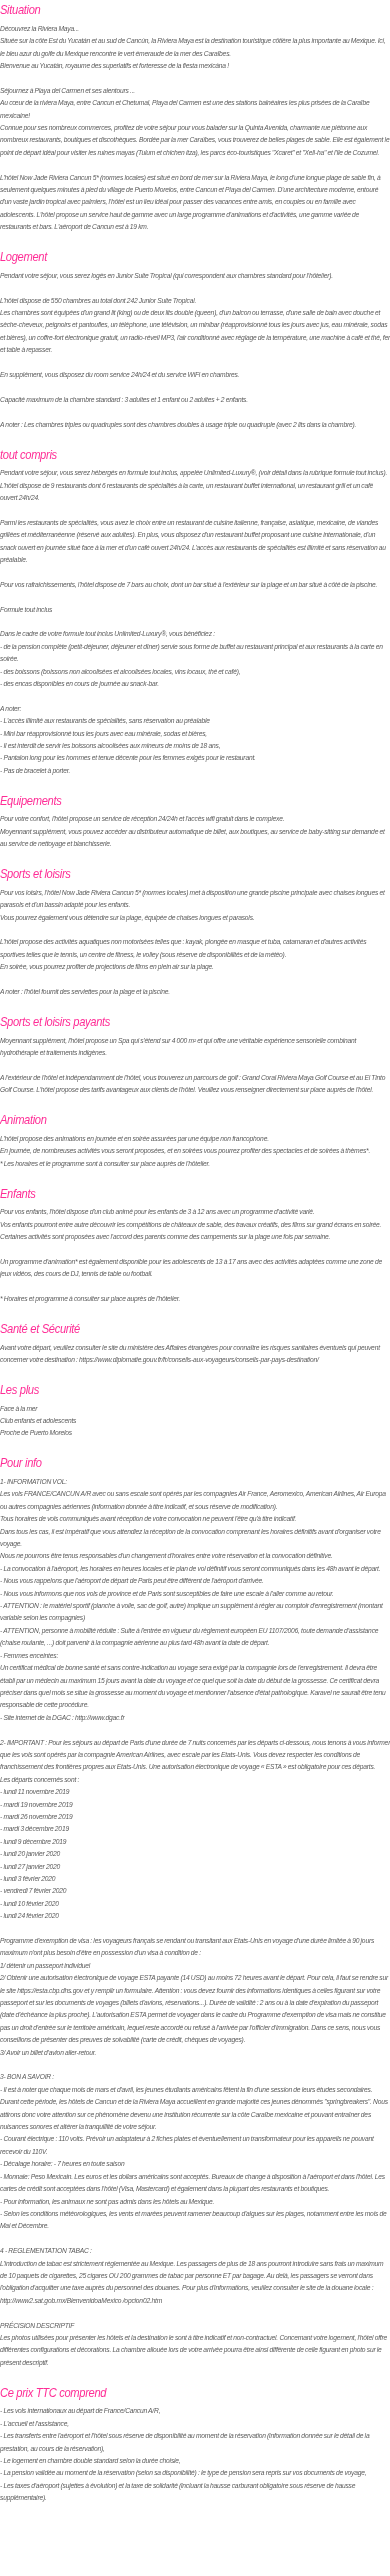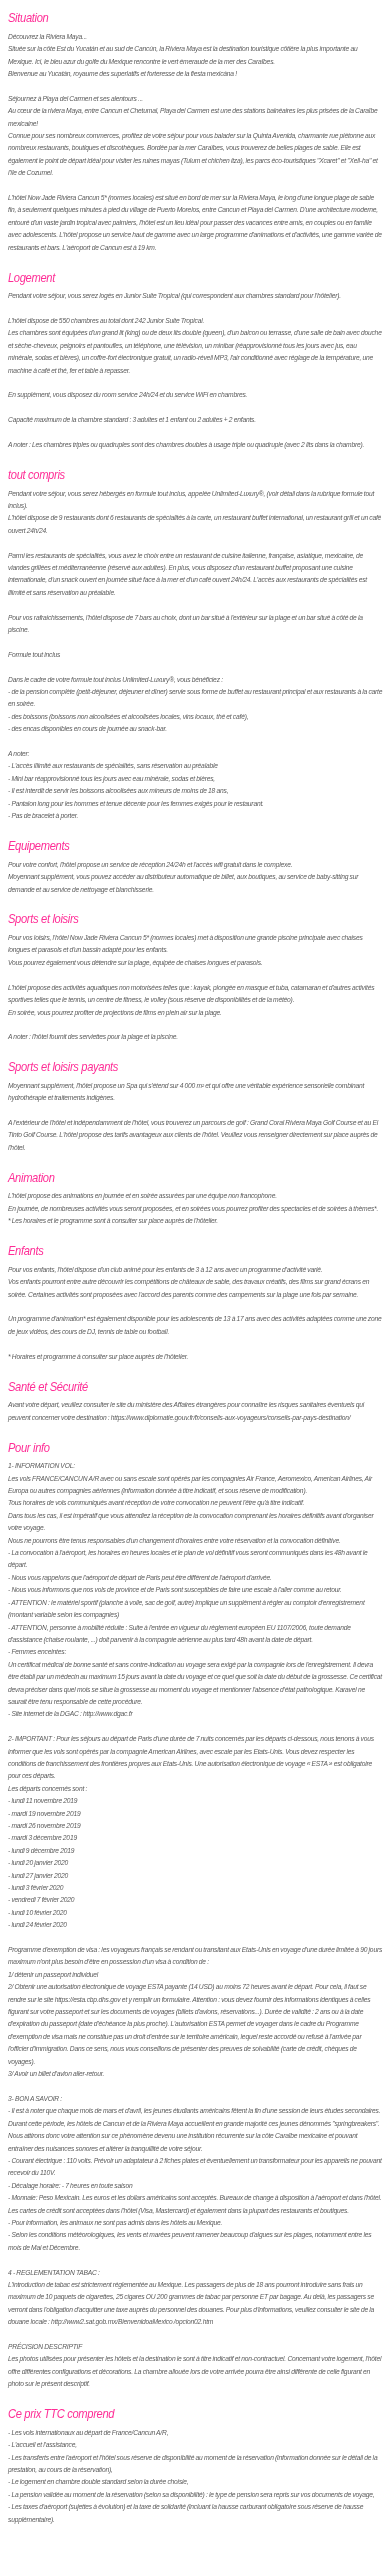--- a/index.html
+++ b/index.html
@@ -1,21 +1,21 @@
 <!DOCTYPE html>
 <html style="font-size:8.2px"><head>
   <meta charset="utf-8">
   <style>
     html, body { margin: 0; padding: 0; background: #ffffff; }
     body {
       width: 391px;
       font-family: "Liberation Sans", "DejaVu Sans", sans-serif;
       color: #555555;
     }
-    .doc { width: 391px; padding: 8px; box-sizing: border-box; }
+    .doc { width: 391px; padding: 0; box-sizing: border-box; }
     .section { margin: 0; }
     .section-title {
       font-family: "Liberation Sans", sans-serif;
       font-style: italic;
       font-weight: normal;
       color: #ff2d96;
       font-size: 13px;
       letter-spacing: -0.4px;
       line-height: 15.5px;
       margin: 0 0 5.2px 0;
@@ -70,20 +70,24 @@
     </section>
     <section class="section">
       <h2 class="section-title">Enfants</h2>
       <div class="body-text"><span class="line">Pour vos enfants, l'hôtel dispose d'un club animé pour les enfants de 3 à 12 ans avec un programme d'activité varié.</span><span class="line">Vos enfants pourront entre autre découvrir les compétitions de châteaux de sable, des travaux créatifs, des films sur grand écrans en soirée. Certaines activités sont proposées avec l'accord des parents comme des campements sur la plage une fois par semaine.</span><span class="blank"></span><span class="line">Un programme d'animation* est également disponible pour les adolescents de 13 à 17 ans avec des activités adaptées comme une zone de jeux vidéos, des cours de DJ, tennis de table ou football.</span><span class="blank"></span><span class="line">* Horaires et programme à consulter sur place auprès de l'hôtelier.</span></div>
     </section>
     <section class="section">
       <h2 class="section-title">Santé et Sécurité</h2>
       <div class="body-text"><span class="line">Avant votre départ, veuillez consulter le site du ministère des Affaires étrangères pour connaître les risques sanitaires éventuels qui peuvent concerner votre destination : https://www.diplomatie.gouv.fr/fr/conseils-aux-voyageurs/conseils-par-pays-destination/</span></div>
     </section>
     <section class="section">
+      <h2 class="section-title">Les plus</h2>
+      <div class="body-text"><span class="line">Face à la mer</span><span class="line">Club enfants et adolescents</span><span class="line">Proche de Puerto Morelos</span></div>
+    </section>
+    <section class="section">
       <h2 class="section-title">Pour info</h2>
       <div class="body-text"><span class="line">1- INFORMATION VOL:</span><span class="line">Les vols FRANCE/CANCUN A/R avec ou sans escale sont opérés par les compagnies Air France, Aeromexico, American Airlines, Air Europa ou autres compagnies aériennes (information donnée à titre indicatif, et sous réserve de modification).</span><span class="line">Tous horaires de vols communiqués avant réception de votre convocation ne peuvent l'être qu'à titre indicatif.</span><span class="line">Dans tous les cas, il est impératif que vous attendiez la réception de la convocation comprenant les horaires définitifs avant d'organiser votre voyage.</span><span class="line">Nous ne pourrons être tenus responsables d'un changement d'horaires entre votre réservation et la convocation définitive.</span><span class="line">- La convocation à l'aéroport, les horaires en heures locales et le plan de vol définitif vous seront communiqués dans les 48h avant le départ.</span><span class="line">- Nous vous rappelons que l'aéroport de départ de Paris peut être différent de l'aéroport d'arrivée.</span><span class="line">- Nous vous informons que nos vols de province et de Paris sont susceptibles de faire une escale à l'aller comme au retour.</span><span class="line">- ATTENTION : le matériel sportif (planche à voile, sac de golf, autre) implique un supplément à régler au comptoir d'enregistrement (montant variable selon les compagnies)</span><span class="line">- ATTENTION, personne à mobilité réduite : Suite à l'entrée en vigueur du règlement européen EU 1107/2006, toute demande d'assistance (chaise roulante, ...) doit parvenir à la compagnie aérienne au plus tard 48h avant la date de départ.</span><span class="line">- Femmes enceintes:</span><span class="line">Un certificat médical de bonne santé et sans contre-indication au voyage sera exigé par la compagnie lors de l'enregistrement. Il devra être établi par un médecin au maximum 15 jours avant la date du voyage et ce quel que soit la date du début de la grossesse. Ce certificat devra préciser dans quel mois se situe la grossesse au moment du voyage et mentionner l'absence d'état pathologique. Karavel ne saurait être tenu responsable de cette procédure.</span><span class="line">- Site internet de la DGAC : http://www.dgac.fr</span><span class="blank"></span><span class="line">2- IMPORTANT : Pour les séjours au départ de Paris d'une durée de 7 nuits concernés par les départs ci-dessous, nous tenons à vous informer que les vols sont opérés par la compagnie American Airlines, avec escale par les Etats-Unis. Vous devez respecter les conditions de franchissement des frontières propres aux Etats-Unis. Une autorisation électronique de voyage « ESTA » est obligatoire pour ces départs.</span><span class="line">Les départs concernés sont :</span><span class="line">- lundi 11 novembre 2019</span><span class="line">- mardi 19 novembre 2019</span><span class="line">- mardi 26 novembre 2019</span><span class="line">- mardi 3 décembre 2019</span><span class="line">- lundi 9 décembre 2019</span><span class="line">- lundi 20 janvier 2020</span><span class="line">- lundi 27 janvier 2020</span><span class="line">- lundi 3 février 2020</span><span class="line">- vendredi 7 février 2020</span><span class="line">- lundi 10 février 2020</span><span class="line">- lundi 24 février 2020</span><span class="blank"></span><span class="line">Programme d'exemption de visa : les voyageurs français se rendant ou transitant aux Etats-Unis en voyage d'une durée limitée à 90 jours maximum n'ont plus besoin d'être en possession d'un visa à condition de :</span><span class="line">1/ détenir un passeport individuel</span><span class="line">2/ Obtenir une autorisation électronique de voyage ESTA payante (14 USD) au moins 72 heures avant le départ. Pour cela, il faut se rendre sur le site https://esta.cbp.dhs.gov et y remplir un formulaire. Attention : vous devez fournir des informations identiques à celles figurant sur votre passeport et sur les documents de voyages (billets d'avions, réservations...). Durée de validité : 2 ans ou à la date d'expiration du passeport (date d'échéance la plus proche). L'autorisation ESTA permet de voyager dans le cadre du Programme d'exemption de visa mais ne constitue pas un droit d'entrée sur le territoire américain, lequel reste accordé ou refusé à l'arrivée par l'officier d'immigration. Dans ce sens, nous vous conseillons de présenter des preuves de solvabilité (carte de crédit, chèques de voyages).</span><span class="line">3/ Avoir un billet d'avion aller-retour.</span><span class="blank"></span><span class="line">3- BON A SAVOIR :</span><span class="line">- Il est à noter que chaque mois de mars et d'avril, les jeunes étudiants américains fêtent la fin d'une session de leurs études secondaires. Durant cette période, les hôtels de Cancun et de la Riviera Maya accueillent en grande majorité ces jeunes dénommés "springbreakers". Nous attirons donc votre attention sur ce phénomène devenu une institution récurrente sur la côte Caraïbe mexicaine et pouvant entraîner des nuisances sonores et altérer la tranquillité de votre séjour.</span><span class="line">- Courant électrique : 110 volts. Prévoir un adaptateur à 2 fiches plates et éventuellement un transformateur pour les appareils ne pouvant recevoir du 110V.</span><span class="line">- Décalage horaire: - 7 heures en toute saison</span><span class="line">- Monnaie: Peso Mexicain. Les euros et les dollars américains sont acceptés. Bureaux de change à disposition à l'aéroport et dans l'hôtel. Les cartes de crédit sont acceptées dans l'hôtel (Visa, Mastercard) et également dans la plupart des restaurants et boutiques.</span><span class="line">- Pour information, les animaux ne sont pas admis dans les hôtels au Mexique.</span><span class="line">- Selon les conditions météorologiques, les vents et marées peuvent ramener beaucoup d'algues sur les plages, notamment entre les mois de Mai et Décembre.</span><span class="blank"></span><span class="line">4 - REGLEMENTATION TABAC :</span><span class="line">L'introduction de tabac est strictement réglementée au Mexique. Les passagers de plus de 18 ans pourront introduire sans frais un maximum de 10 paquets de cigarettes, 25 cigares OU 200 grammes de tabac par personne ET par bagage. Au delà, les passagers se verront dans l'obligation d'acquitter une taxe auprès du personnel des douanes. Pour plus d'informations, veuillez consulter le site de la douane locale : http://www2.sat.gob.mx/BienvenidoaMexico /opcion02.htm</span><span class="blank"></span><span class="line">PRÉCISION DESCRIPTIF</span><span class="line">Les photos utilisées pour présenter les hôtels et la destination le sont à titre indicatif et non-contractuel. Concernant votre logement, l'hôtel offre différentes configurations et décorations. La chambre allouée lors de votre arrivée pourra être ainsi différente de celle figurant en photo sur le présent descriptif.</span></div>
     </section>
     <section class="section">
       <h2 class="section-title">Ce prix TTC comprend</h2>
       <div class="body-text"><span class="line">- Les vols internationaux au départ de France/Cancun A/R,</span><span class="line">- L'accueil et l'assistance,</span><span class="line">- Les transferts entre l'aéroport et l'hôtel sous réserve de disponibilité au moment de la réservation (information donnée sur le détail de la prestation, au cours de la réservation),</span><span class="line">- Le logement en chambre double standard selon la durée choisie,</span><span class="line">- La pension validée au moment de la réservation (selon sa disponibilité) : le type de pension sera repris sur vos documents de voyage,</span><span class="line">- Les taxes d'aéroport (sujettes à évolution) et la taxe de solidarité (incluant la hausse carburant obligatoire sous réserve de hausse supplémentaire).</span></div>
     </section>
   </div>
 
 

